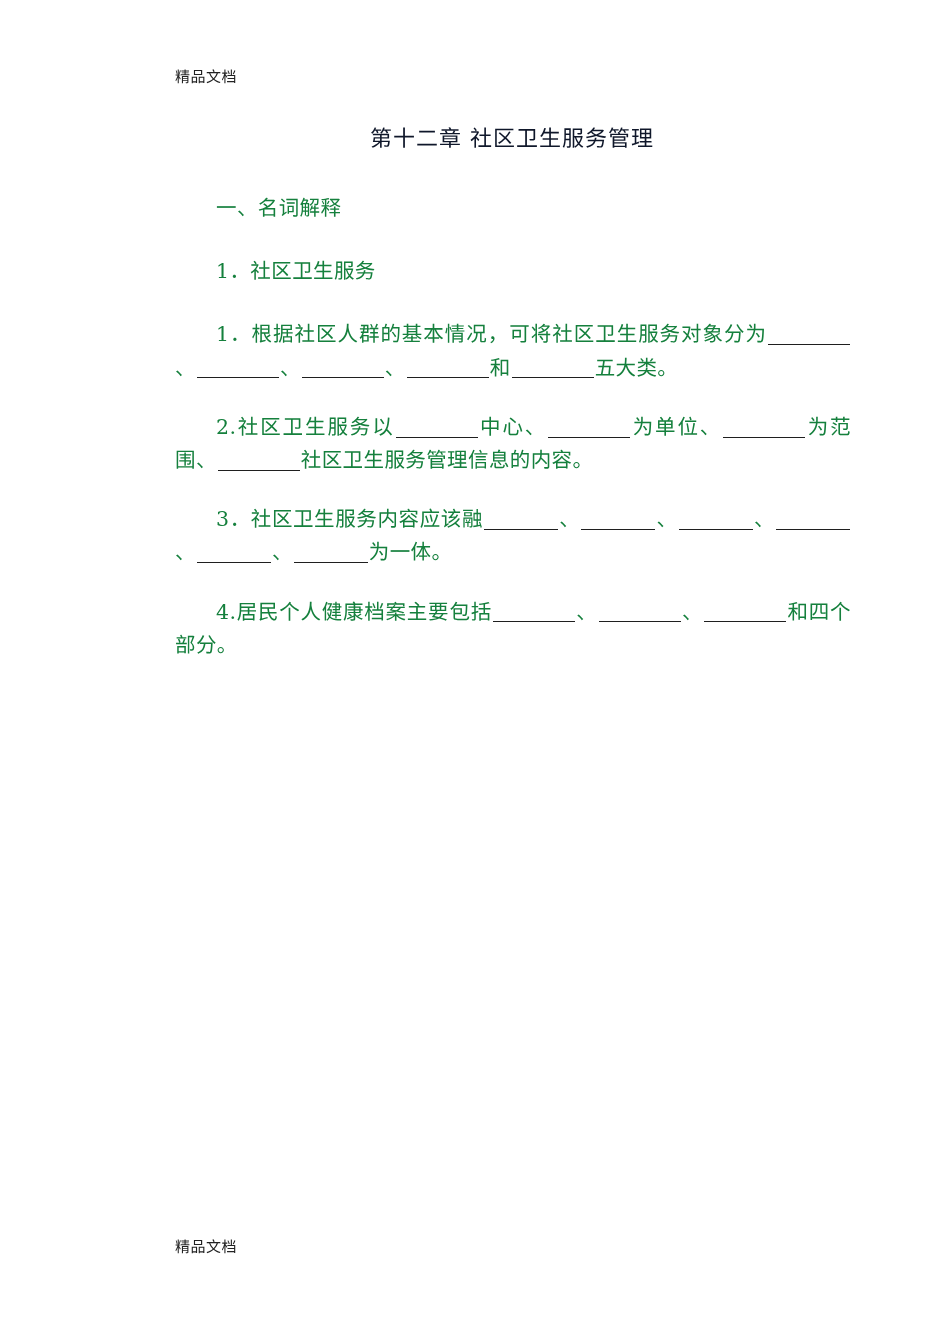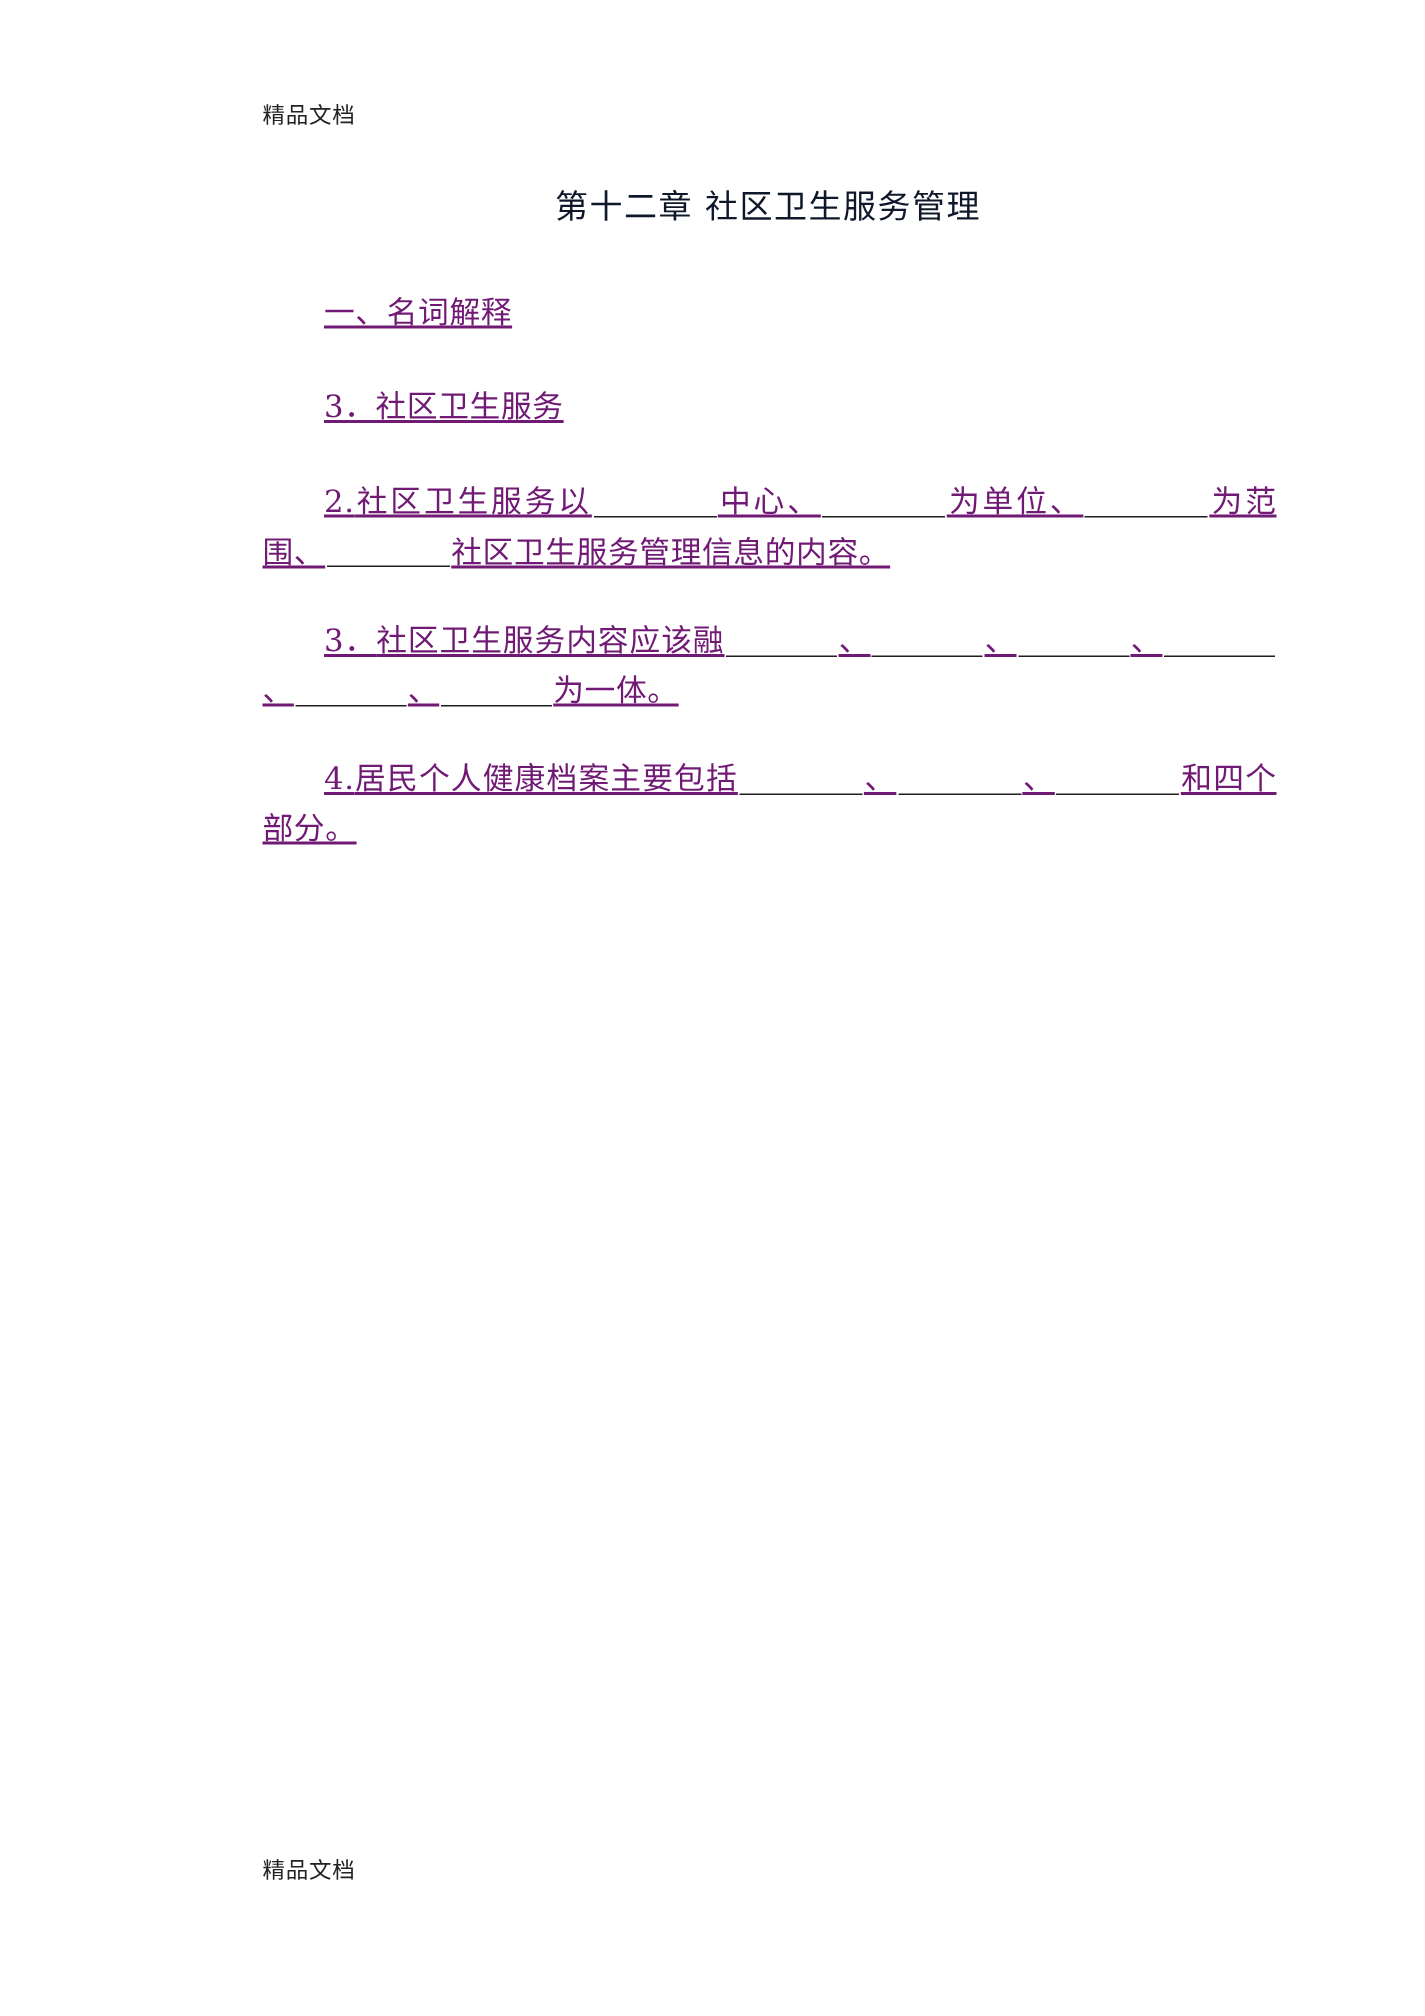--- a/index.html
+++ b/index.html
@@ -64,26 +64,25 @@
   .body-flow {
     position: absolute;
     left: 138px;
     top: 192px;
     width: 676px;
   }
 
   .para {
     font-size: 20.5px;
     line-height: 1.62;
-    color: #701a75;
+    color: #15803d;
     margin: 0 0 28px 0;
     letter-spacing: 0.4px;
     text-align: justify;
     text-justify: inter-ideograph;
-    text-decoration: underline;
   }
 
   .para.section-head {
     text-indent: 2em;
     margin-bottom: 30px;
   }
 
   .para.term-item {
     text-indent: 2em;
     margin-bottom: 30px;
@@ -116,25 +115,28 @@
 <div class="page">
 
   <div class="running-head">精品文档</div>
 
   <h1 class="doc-title">第十二章  社区卫生服务管理</h1>
 
   <div class="body-flow">
 
     <p class="para section-head">一、名词解释</p>
 
-    <p class="para term-item">3．社区卫生服务</p>
+    <p class="para term-item">1．社区卫生服务</p>
 
 
 
 
+    <p class="para fill-item">
+      <span>1．</span><span>根据社区人群的基本情况，可将社区卫生服务对象分为</span><span class="blank"></span><span class="sep">、</span><span class="blank"></span><span class="sep">、</span><span class="blank"></span><span class="sep">、</span><span class="blank"></span><span class="sep">和</span><span class="blank"></span><span>五大类。</span>
+    </p>
 
     <p class="para fill-item">
       <span>2.</span><span>社区卫生服务以</span><span class="blank"></span><span class="sep">中心、</span><span class="blank"></span><span class="sep">为单位、</span><span class="blank"></span><span class="sep">为范围、</span><span class="blank"></span><span>社区卫生服务管理信息的内容。</span>
     </p>
 
     <p class="para fill-item">
       <span>3．</span><span>社区卫生服务内容应该融</span><span class="blank narrow"></span><span class="sep">、</span><span class="blank narrow"></span><span class="sep">、</span><span class="blank narrow"></span><span class="sep">、</span><span class="blank narrow"></span><span class="sep">、</span><span class="blank narrow"></span><span class="sep">、</span><span class="blank narrow"></span><span>为一体。</span>
     </p>
 
     <p class="para fill-item">

